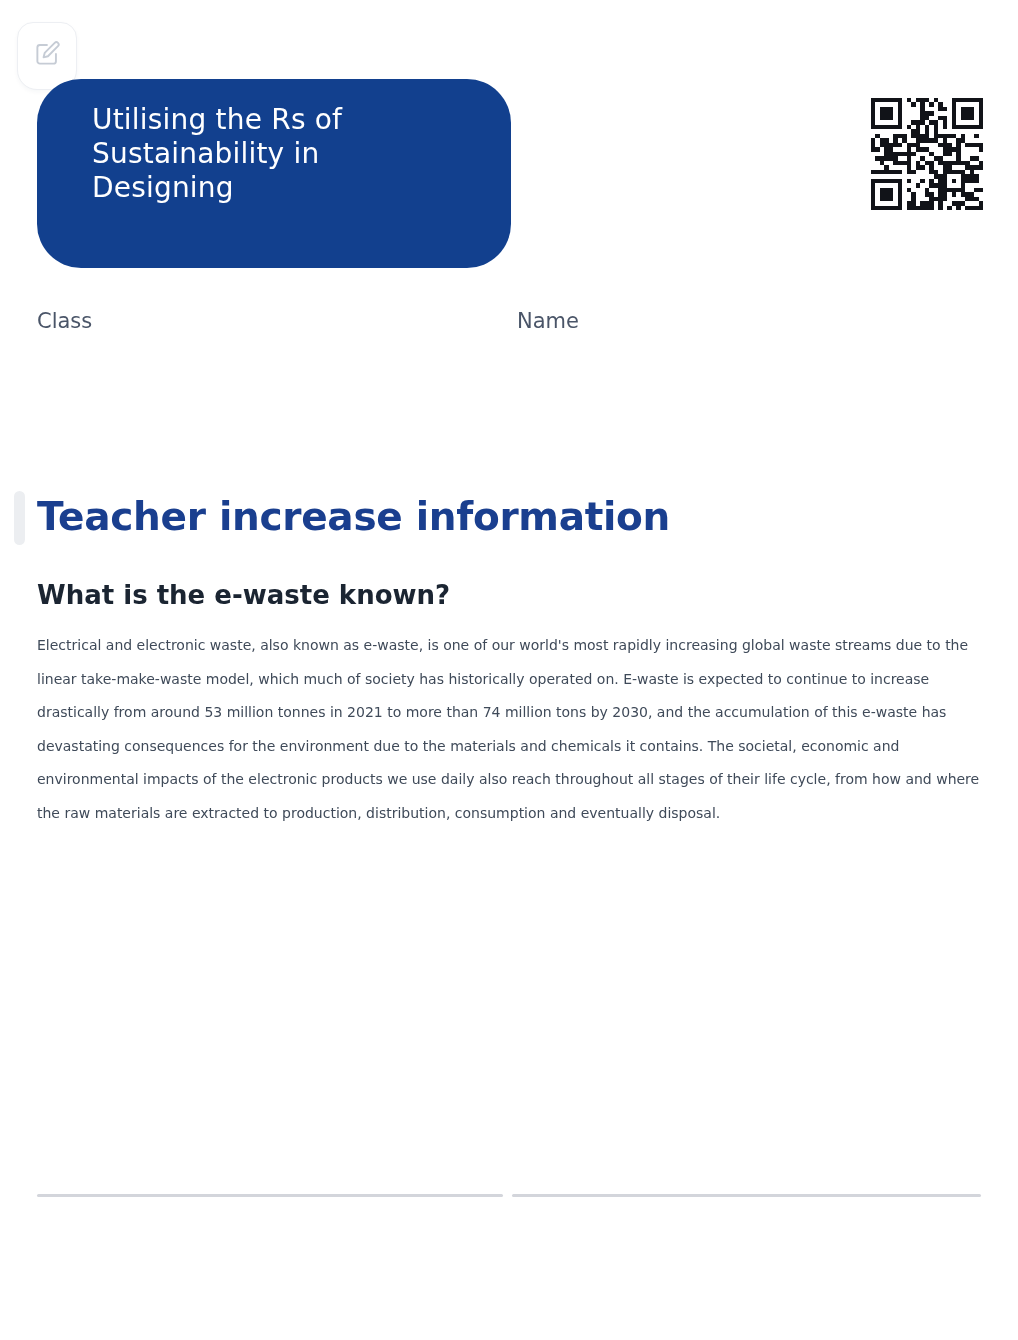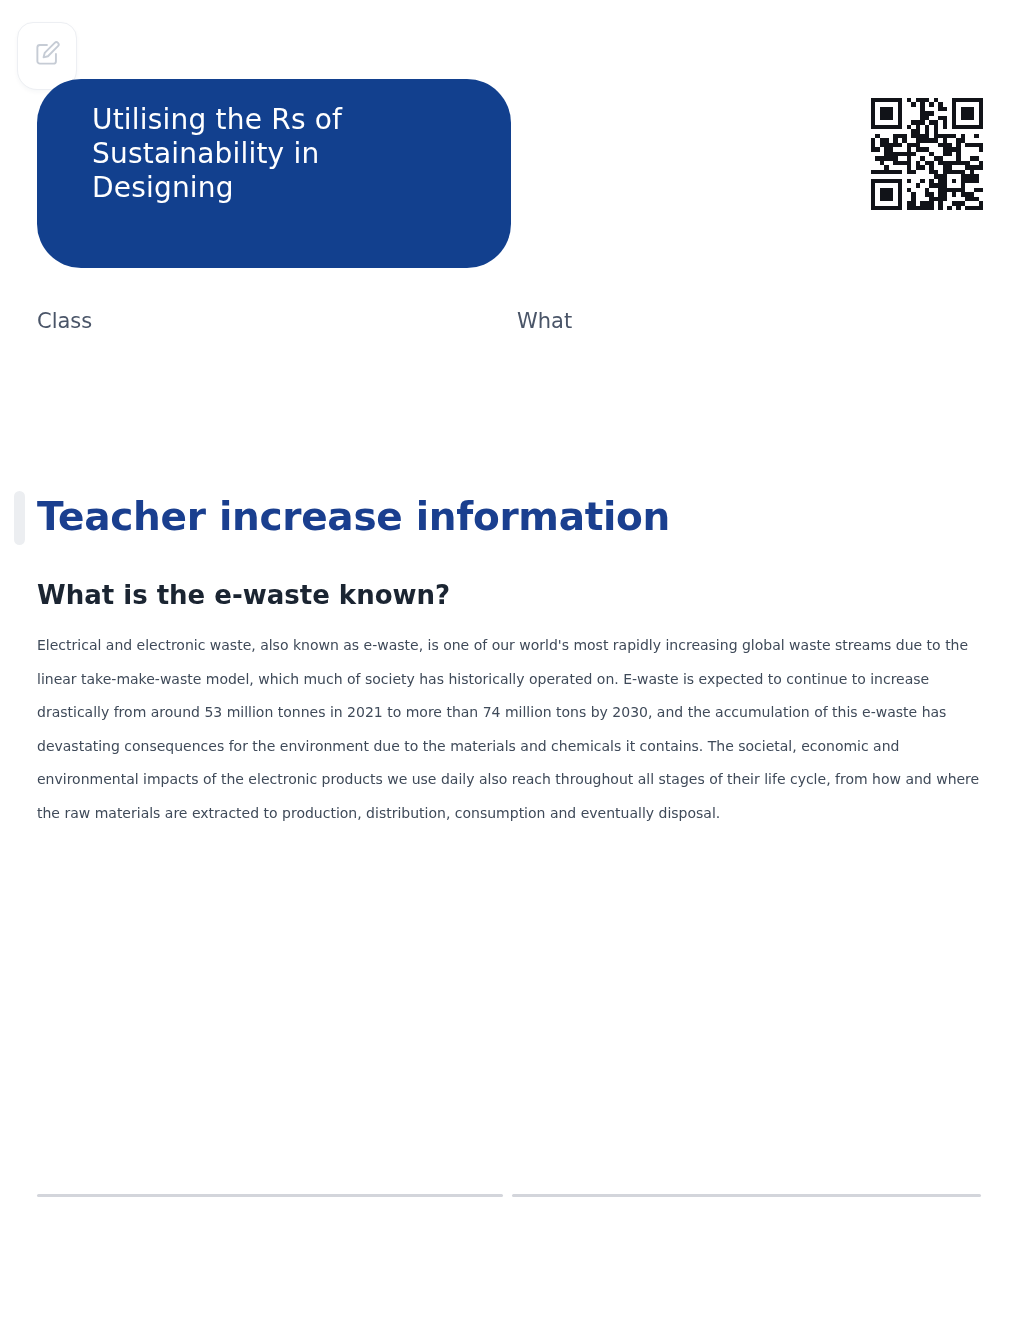--- a/index.html
+++ b/index.html
@@ -439,21 +439,21 @@
         <rect x="17" y="24" width="1" height="1"></rect>
         <rect x="19" y="24" width="1" height="1"></rect>
         <rect x="21" y="24" width="1" height="1"></rect>
         <rect x="22" y="24" width="1" height="1"></rect>
         <rect x="23" y="24" width="1" height="1"></rect>
         <rect x="24" y="24" width="1" height="1"></rect>
       </g>
     </svg>
 
   <div class="field-label name">Class</div>
-  <div class="field-label class">What</div>
+  <div class="field-label class">Name</div>
 
   <div class="section-bar"></div>
   <h1 class="section-heading">Teacher increase information</h1>
 
   <h2 class="subheading">What is the e-waste known?</h2>
 
   <p class="body-paragraph">Electrical and electronic waste, also known as e-waste, is one of our world's most rapidly increasing global waste streams due to the linear take-make-waste model, which much of society has historically operated on. E-waste is expected to continue to increase drastically from around 53 million tonnes in 2021 to more than 74 million tons by 2030, and the accumulation of this e-waste has devastating consequences for the environment due to the materials and chemicals it contains. The societal, economic and environmental impacts of the electronic products we use daily also reach throughout all stages of their life cycle, from how and where the raw materials are extracted to production, distribution, consumption and eventually disposal.</p>
 
   <div class="answer-line first"></div>
   <div class="answer-line second"></div>

